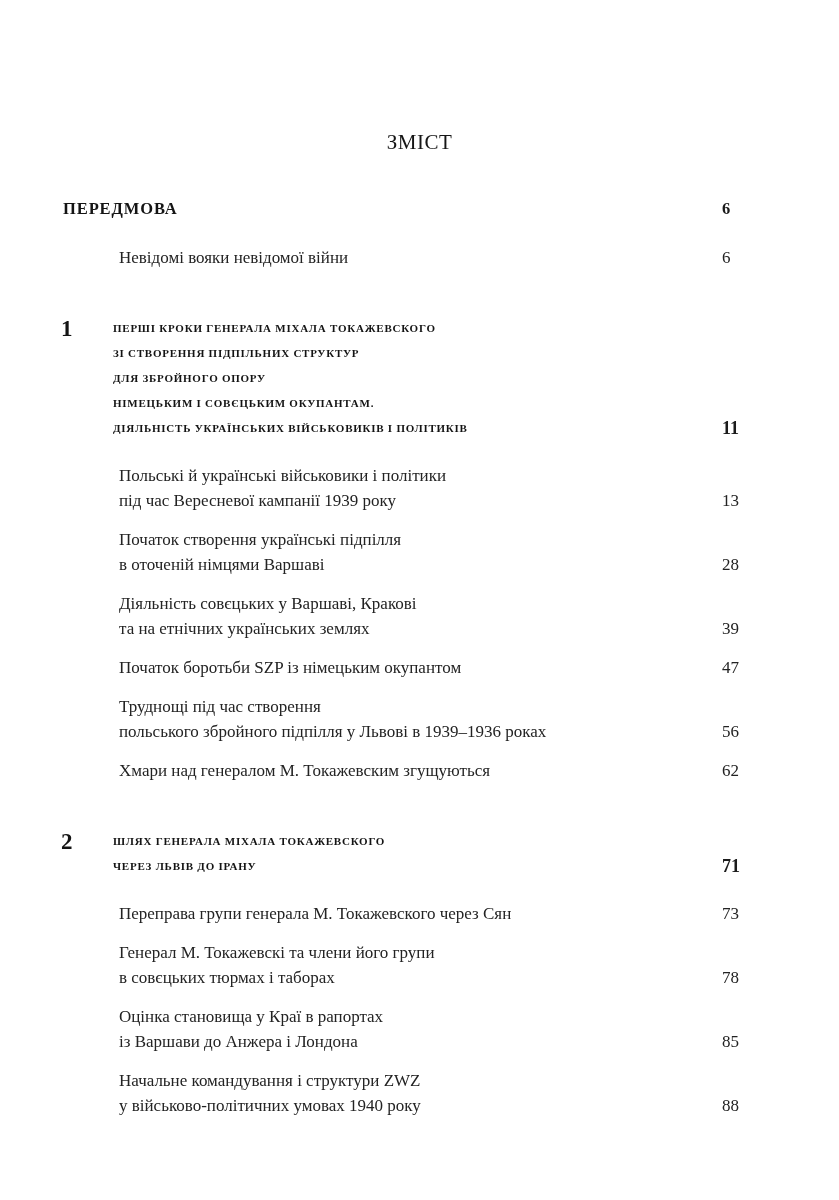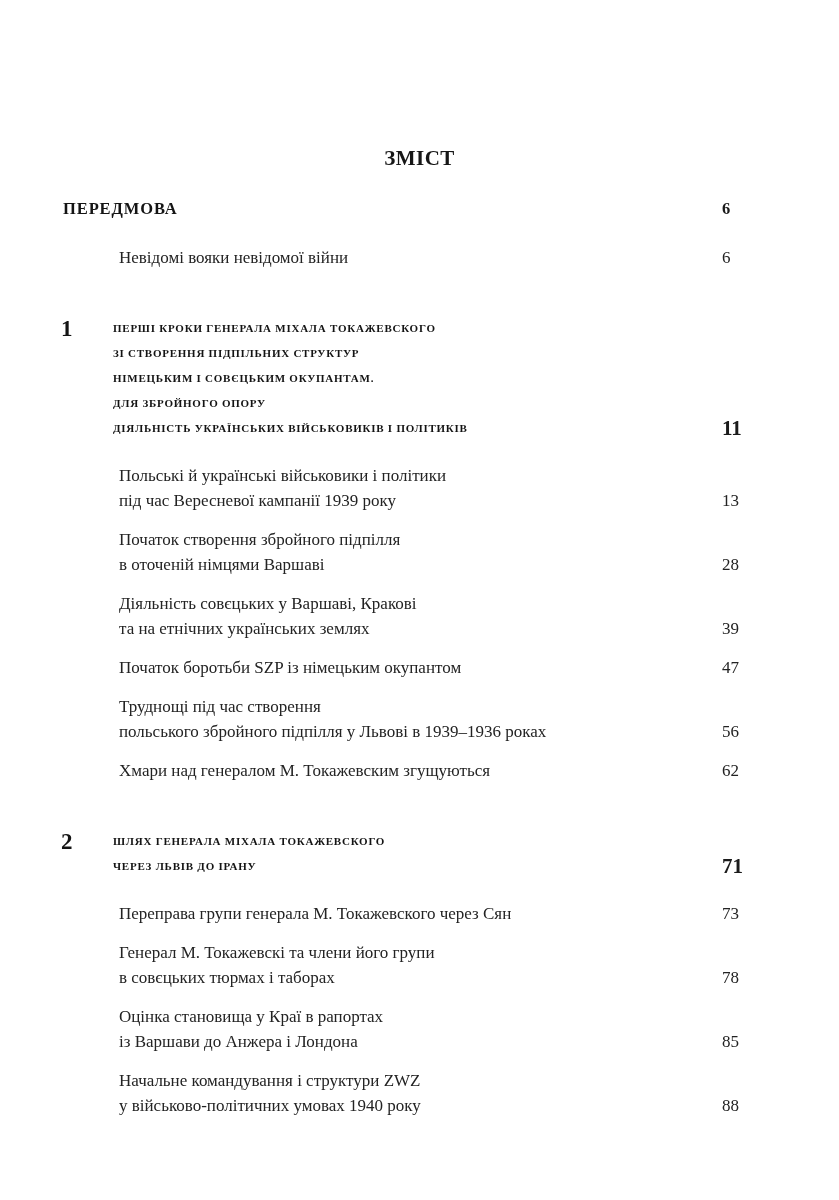--- a/index.html
+++ b/index.html
@@ -20,26 +20,26 @@
   .page {
     position: relative;
     width: 839px;
     height: 1200px;
     box-sizing: border-box;
   }
 
   
   .toc-title {
     position: absolute;
-    top: 146px;
+    top: 130px;
     left: 0;
     width: 839px;
     text-align: center;
     font-size: 21px;
-    font-weight: bold;
+    font-weight: normal;
     letter-spacing: 0.5px;
     color: #161616;
   }
 
   
   .toc-body {
     position: absolute;
     top: 196px;
     left: 0;
     width: 701px;
@@ -102,21 +102,21 @@
     font-weight: bold;
     letter-spacing: 0.75px;
     line-height: 25px;
     color: #141414;
   }
   .chapter-head .lines .ln {
     display: block;
     white-space: nowrap;
   }
   .chapter-head .pageno {
-    font-size: 21px;
+    font-size: 18px;
     font-weight: bold;
     line-height: 25px;
   }
 
   
   .section-entry .lines {
     padding-left: 119px;
     font-size: 17px;
     font-weight: normal;
     line-height: 25px;
@@ -157,38 +157,38 @@
           <span class="ln">Невідомі вояки невідомої війни</span>
         </div>
         <div class="pageno">6</div>
       </div>
       <div class="gap-before-chapter"></div>
       <div class="row chapter-head">
         <div class="chnum">1</div>
         <div class="lines">
           <span class="ln">ПЕРШІ КРОКИ ГЕНЕРАЛА МІХАЛА ТОКАЖЕВСКОГО</span>
           <span class="ln">ЗІ СТВОРЕННЯ ПІДПІЛЬНИХ СТРУКТУР</span>
+          <span class="ln">ДЛЯ ЗБРОЙНОГО ОПОРУ</span>
           <span class="ln">НІМЕЦЬКИМ І СОВЄЦЬКИМ ОКУПАНТАМ.</span>
-          <span class="ln">ДЛЯ ЗБРОЙНОГО ОПОРУ</span>
           <span class="ln">ДІЯЛЬНІСТЬ УКРАЇНСЬКИХ ВІЙСЬКОВИКІВ І ПОЛІТИКІВ</span>
         </div>
         <div class="pageno">11</div>
       </div>
       <div class="gap-after-chapter-head"></div>
       <div class="row section-entry">
         <div class="lines">
           <span class="ln">Польські й українські військовики і політики</span>
           <span class="ln">під час Вересневої кампанії 1939 року</span>
         </div>
         <div class="pageno">13</div>
       </div>
       <div class="gap-between-sections"></div>
       <div class="row section-entry">
         <div class="lines">
-          <span class="ln">Початок створення збройного підпілля</span>
+          <span class="ln">Початок створення українські підпілля</span>
           <span class="ln">в оточеній німцями Варшаві</span>
         </div>
         <div class="pageno">28</div>
       </div>
       <div class="gap-between-sections"></div>
       <div class="row section-entry">
         <div class="lines">
           <span class="ln">Діяльність совєцьких у Варшаві, Кракові</span>
           <span class="ln">та на етнічних українських землях</span>
         </div>

